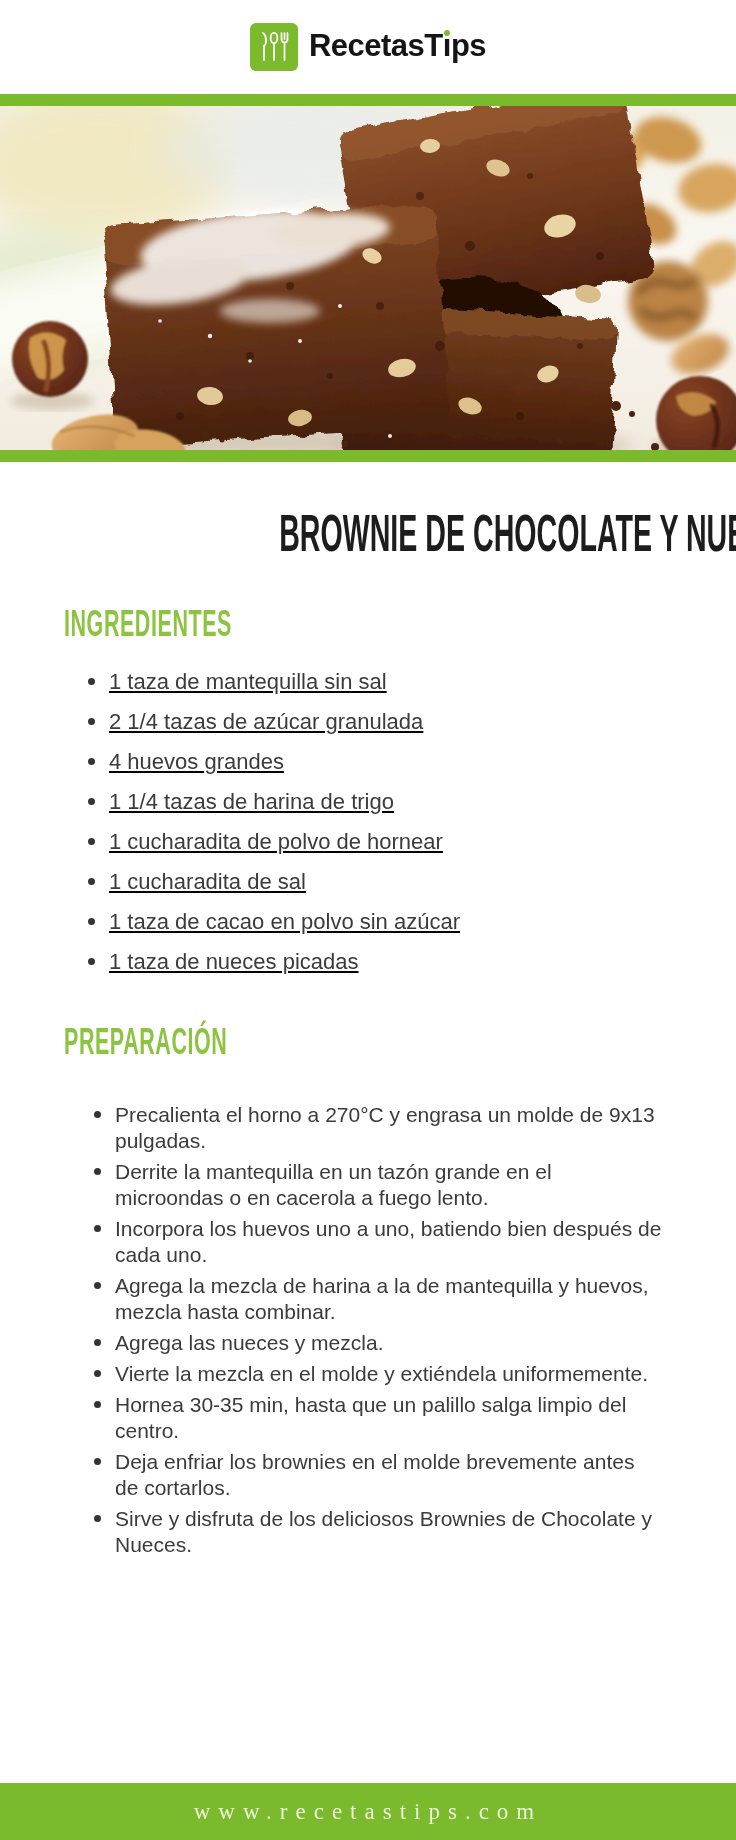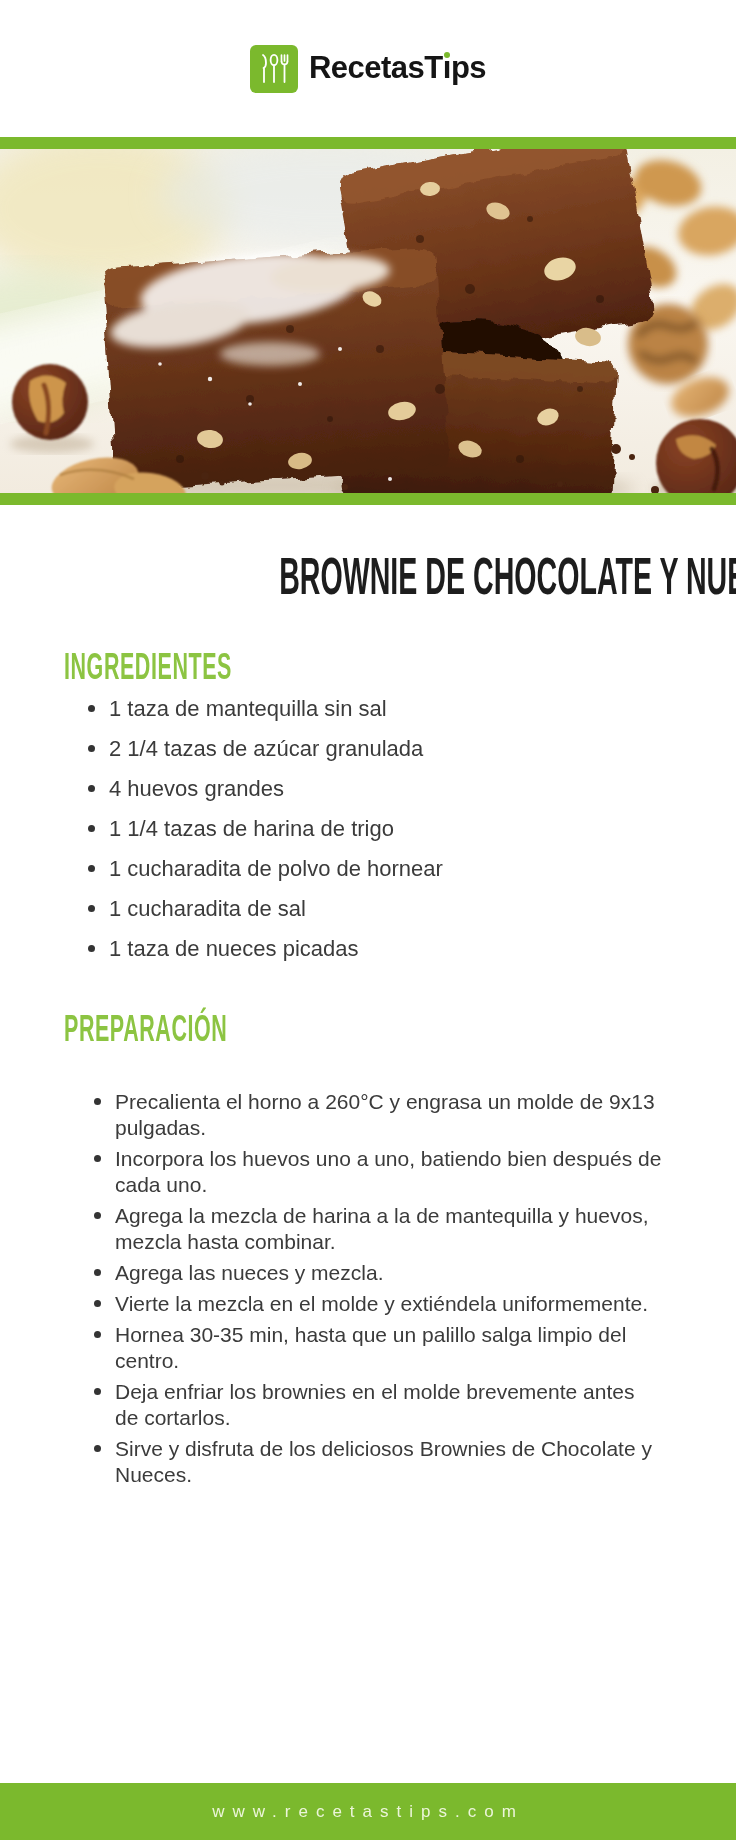--- a/index.html
+++ b/index.html
@@ -8,21 +8,21 @@
     --title_black:#1d1d1d;
     --body_text:#3b3b3b;
     --footer_text:#ecf5da;
   }
   *{margin:0;padding:0;box-sizing:border-box;}
   html,body{background:#ffffff;}
   body{font-family:"Liberation Sans",sans-serif;}
   .page{position:relative;width:736px;height:1840px;margin:0 auto;background:#ffffff;overflow:hidden;}
 
   
-  .header{height:137px;display:flex;align-items:center;justify-content:center;gap:11px;}
+  .header{height:94px;display:flex;align-items:center;justify-content:center;gap:11px;}
   .logo-badge{width:48px;height:48px;border-radius:6px;background:var(--brand_green,#7bb92d);
     display:flex;align-items:center;justify-content:center;}
   .logo-badge svg{display:block;}
   .wordmark{font-size:31px;font-weight:bold;color:#151515;letter-spacing:-0.5px;position:relative;top:-1px;}
   .i-wrap{position:relative;display:inline-block;}
   .i-wrap::after{content:'';position:absolute;width:6px;height:6px;border-radius:50%;
     background:var(--brand_green,#7bb92d);top:2px;left:50%;transform:translateX(-50%);}
 
   
   .bar{height:12px;background:var(--brand_green,#7bb92d);}
@@ -37,35 +37,35 @@
   .recipe-title{display:inline-block;font-size:52px;line-height:54px;font-weight:bold;
     color:var(--title_black,#1d1d1d);white-space:nowrap;letter-spacing:0px;
     transform:scaleX(0.55);transform-origin:center center;}
   .section-heading{margin-top:44px;height:40px;}
   .section-heading span{display:inline-block;font-size:37px;line-height:40px;font-weight:bold;
     color:var(--heading_green,#8cc442);white-space:nowrap;letter-spacing:1px;
     transform:scaleX(0.58);transform-origin:left center;}
   .prep-heading{margin-top:46px;text-decoration:underline;}
 
   ul{list-style:none;}
-  .ing-list{margin-top:8px;padding-left:24px;}
+  .ing-list{margin-top:24px;padding-left:24px;text-decoration:underline;}
   .ing-list li{display:flex;font-size:22px;line-height:28px;color:var(--body_text,#3b3b3b);
     margin-bottom:12px;}
   .step-list{margin-top:40px;padding-left:30px;padding-right:10px;}
   .step-list li{display:flex;font-size:21px;line-height:26px;color:var(--body_text,#3b3b3b);
     margin-bottom:5px;}
   .bullet{flex:0 0 auto;width:7px;height:7px;border-radius:50%;background:#343434;
     margin-right:14px;margin-top:10px;}
   .step-list .bullet{margin-top:9px;}
   .item-text{flex:1 1 auto;}
 
   
   .footer{position:absolute;left:0;right:0;bottom:0;height:57px;background:var(--brand_green,#7bb92d);
     display:flex;align-items:center;justify-content:center;}
-  .footer a{color:var(--footer_text,#ecf5da);text-decoration:none;font-size:17px;letter-spacing:8px;}
+  .footer a{color:var(--footer_text,#ecf5da);text-decoration:none;font-size:23px;letter-spacing:8px;font-family:Liberation Serif, serif;}
 </style>
 </head>
 <body>
 
 <div class="page">
 
   <div class="header">
     <div class="logo-badge">
       <svg width="38" height="38" viewBox="0 0 38 38">
 
@@ -294,38 +294,46 @@
         <li>
           <span class="bullet"></span>
           <span class="item-text">1 cucharadita de polvo de hornear</span>
         </li>
 
         <li>
           <span class="bullet"></span>
           <span class="item-text">1 cucharadita de sal</span>
         </li>
 
+        <li>
+          <span class="bullet"></span>
+          <span class="item-text">1 taza de cacao en polvo sin azúcar</span>
+        </li>
 
         <li>
           <span class="bullet"></span>
           <span class="item-text">1 taza de nueces picadas</span>
         </li>
       </ul>
 
     <h2 class="section-heading prep-heading">
       <span>PREPARACIÓN</span>
     </h2>
 
     <ul class="step-list">
 
         <li>
           <span class="bullet"></span>
-          <span class="item-text">Precalienta el horno a 260°C y engrasa un molde de 9x13 pulgadas.</span>
-        </li>
-
+          <span class="item-text">Precalienta el horno a 270°C y engrasa un molde de 9x13 pulgadas.</span>
+        </li>
+
+        <li>
+          <span class="bullet"></span>
+          <span class="item-text">Derrite la mantequilla en un tazón grande en el microondas o en cacerola a fuego lento.</span>
+        </li>
 
 
         <li>
           <span class="bullet"></span>
           <span class="item-text">Incorpora los huevos uno a uno, batiendo bien después de cada uno.</span>
         </li>
 
 
         <li>
           <span class="bullet"></span>

